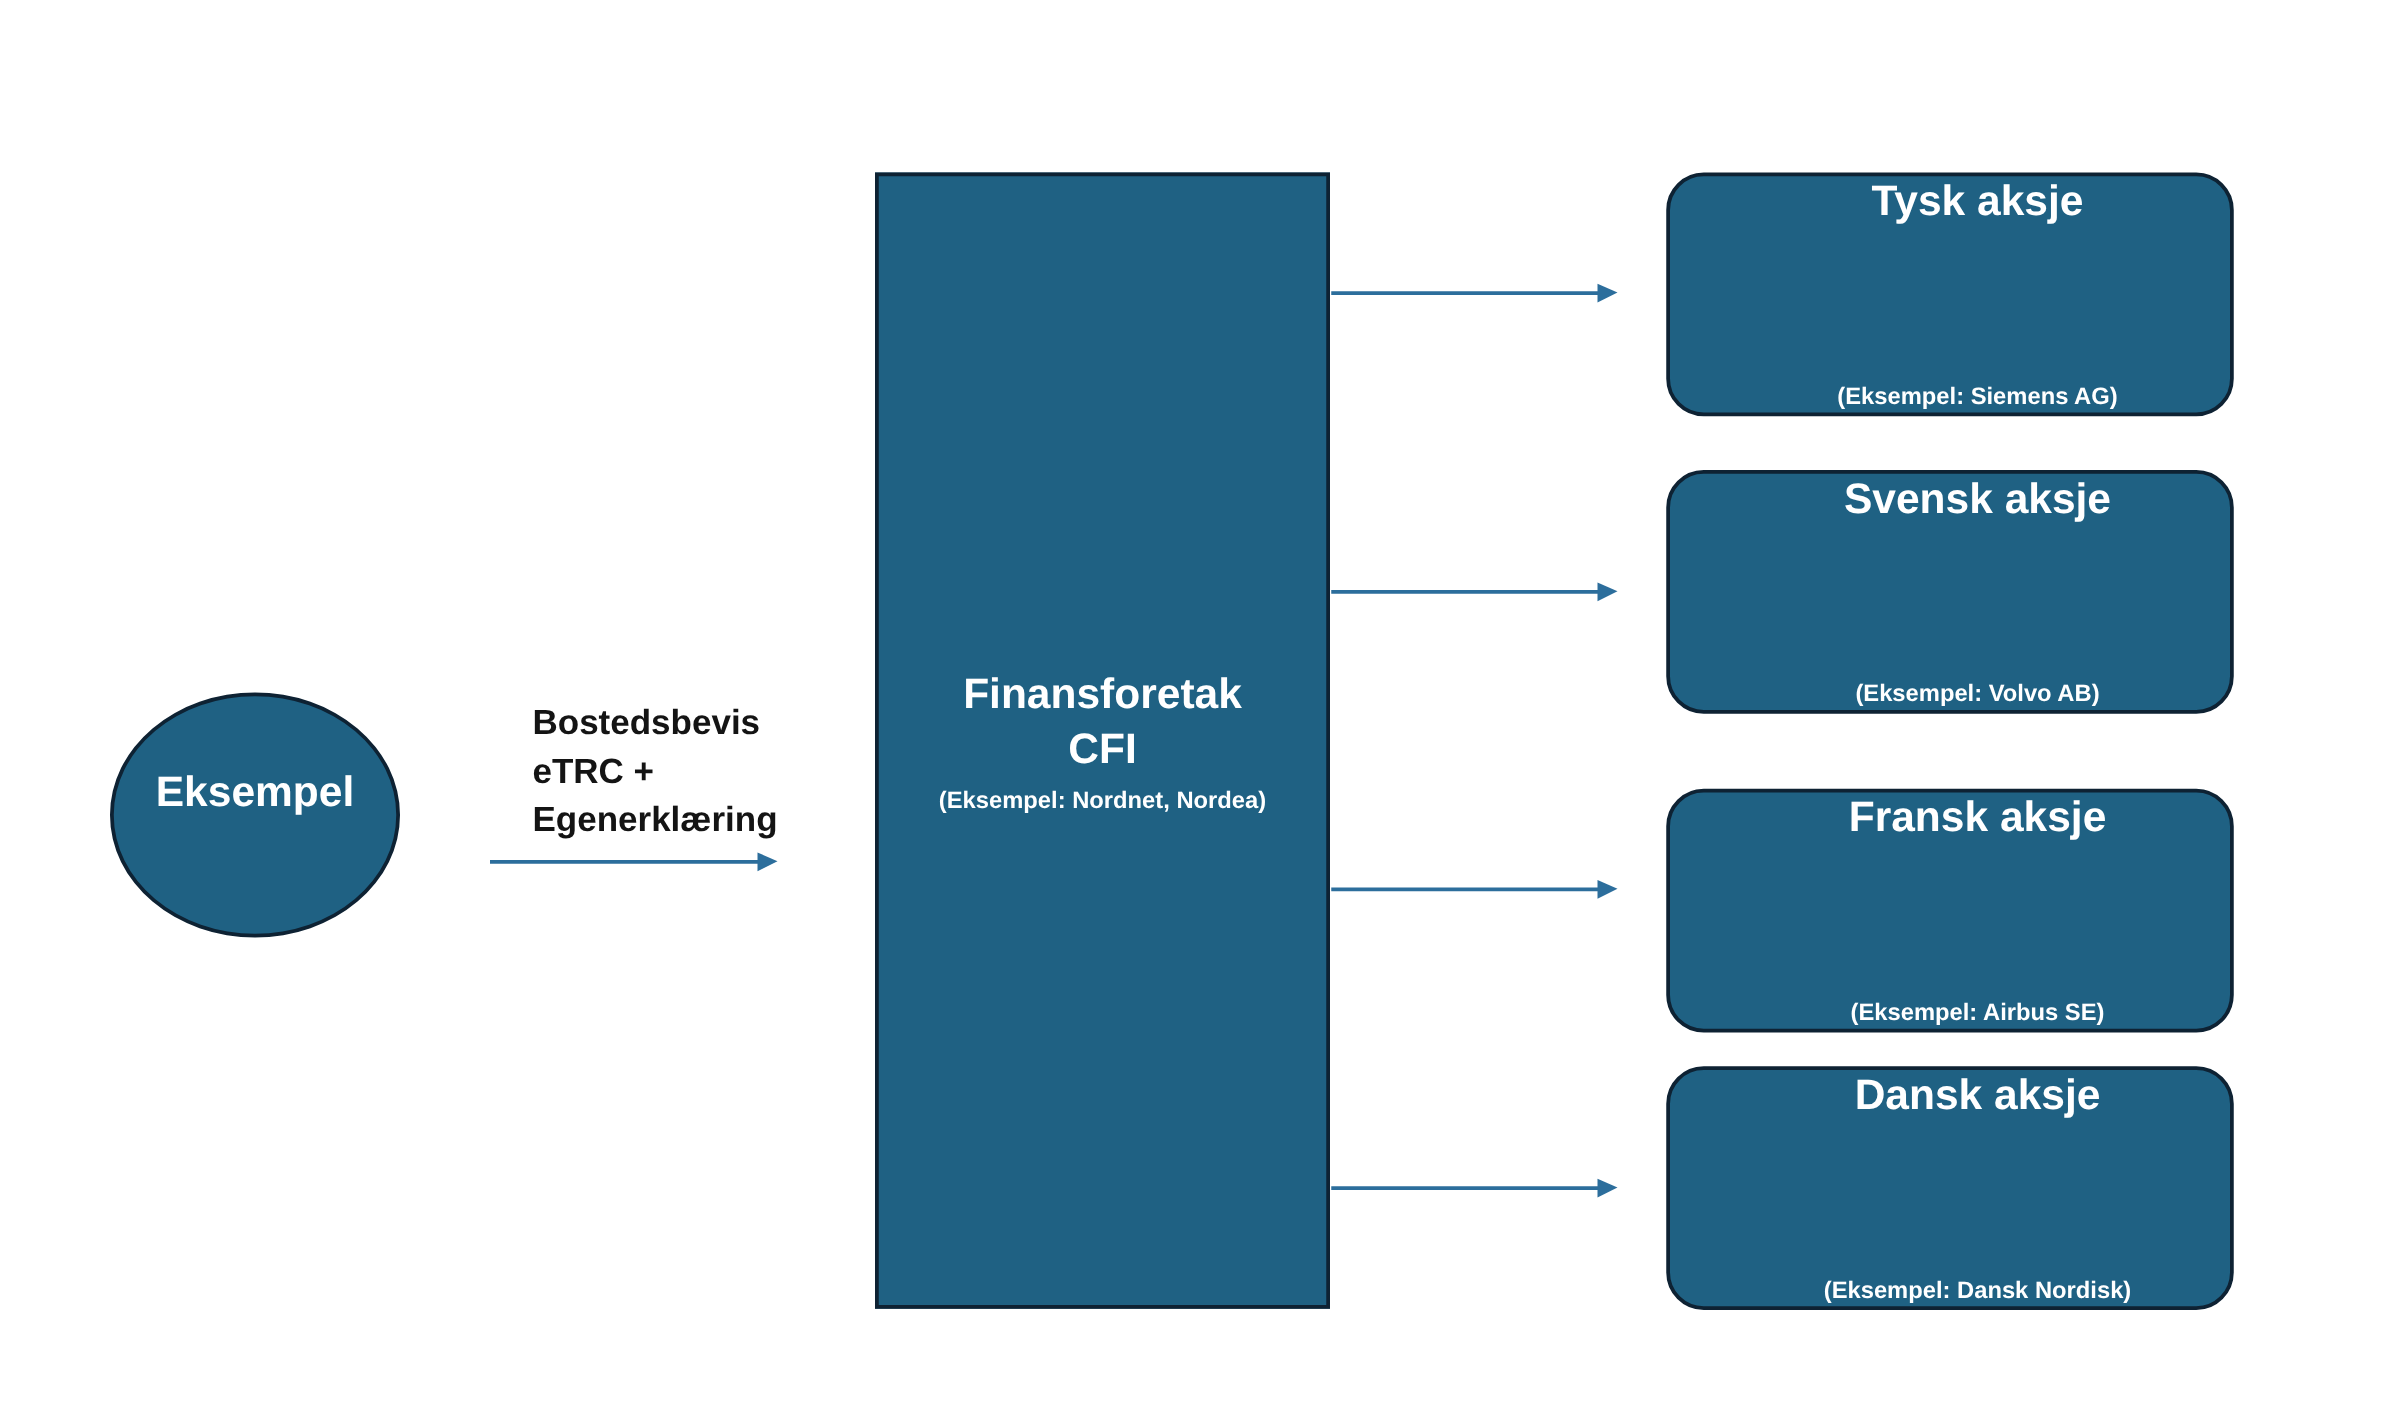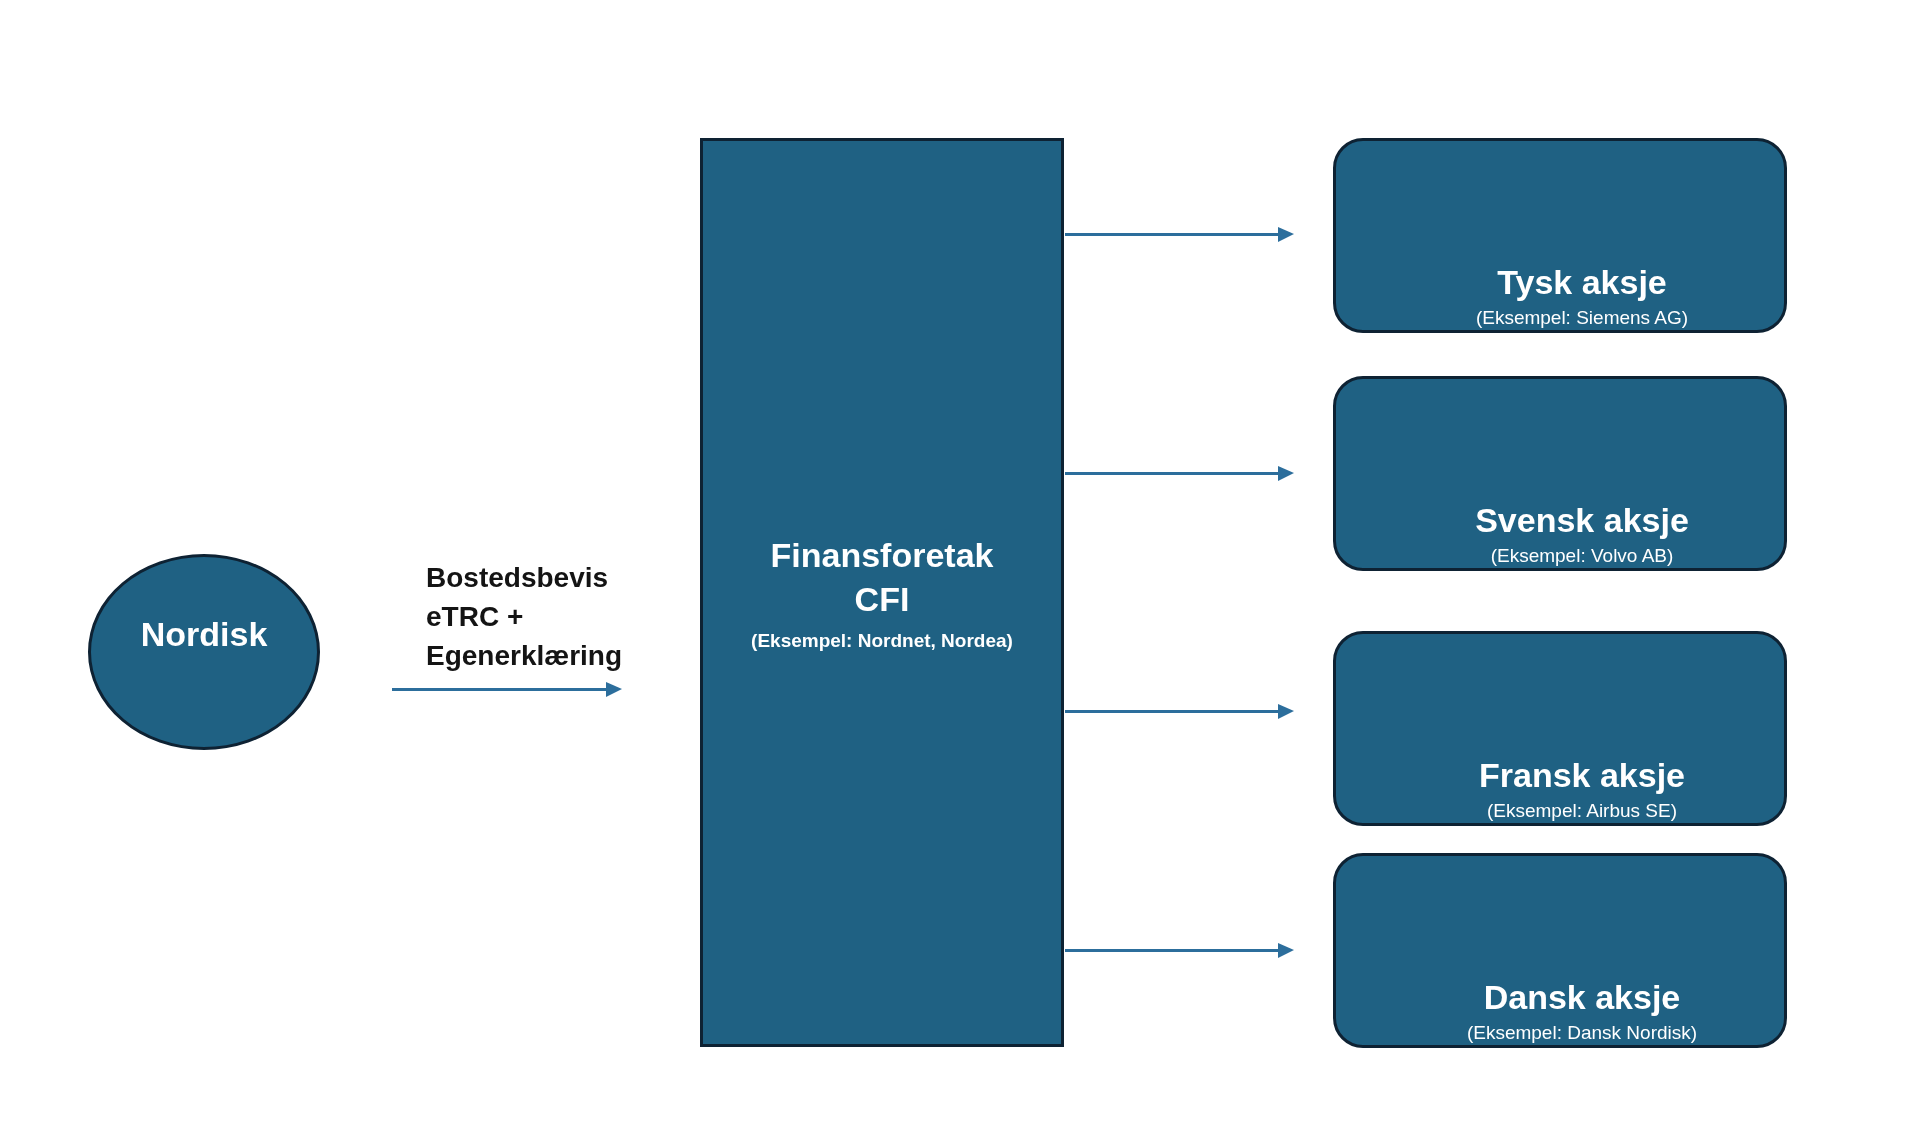--- a/index.html
+++ b/index.html
@@ -64,37 +64,37 @@
     text-align:center;color:var(--text-light);
   }
   .center-rect .title{font-weight:bold;font-size:34px;line-height:44px;}
   .center-rect .example{font-weight:bold;font-size:19px;line-height:24px;margin-top:8px;}
   
   .target{
     position:absolute;left:1333px;width:454px;height:195px;
     background:var(--shape-fill);
     border:3px solid var(--shape-border);
     border-radius:30px;
-    display:flex;flex-direction:column;align-items:center;justify-content:flex-end;
+    display:flex;flex-direction:column;align-items:center;justify-content:space-between;
     text-align:center;color:var(--text-light);padding-left:44px;
   }
   .target .title{font-weight:bold;font-size:34px;line-height:40px;}
-  .target .example{font-weight:normal;font-size:19px;line-height:24px;margin-top:4px;}
+  .target .example{font-weight:bold;font-size:19px;line-height:24px;margin-top:4px;}
   .target-0{top:138px;}
   .target-1{top:376px;}
   .target-2{top:615px;margin-top:16px;}
   .target-3{top:853px;}
 </style>
 </head>
 <body>
 
 <div class="stage">
 
   <div class="ellipse">
-    <span class="lbl">Nordisk</span>
+    <span class="lbl">Eksempel</span>
   </div>
 
   <div class="flow-label">
     <div>Bostedsbevis</div>
     <div>eTRC +</div>
     <div>Egenerklæring</div>
   </div>
 
   <div class="arrow arrow-investor"></div>
 

